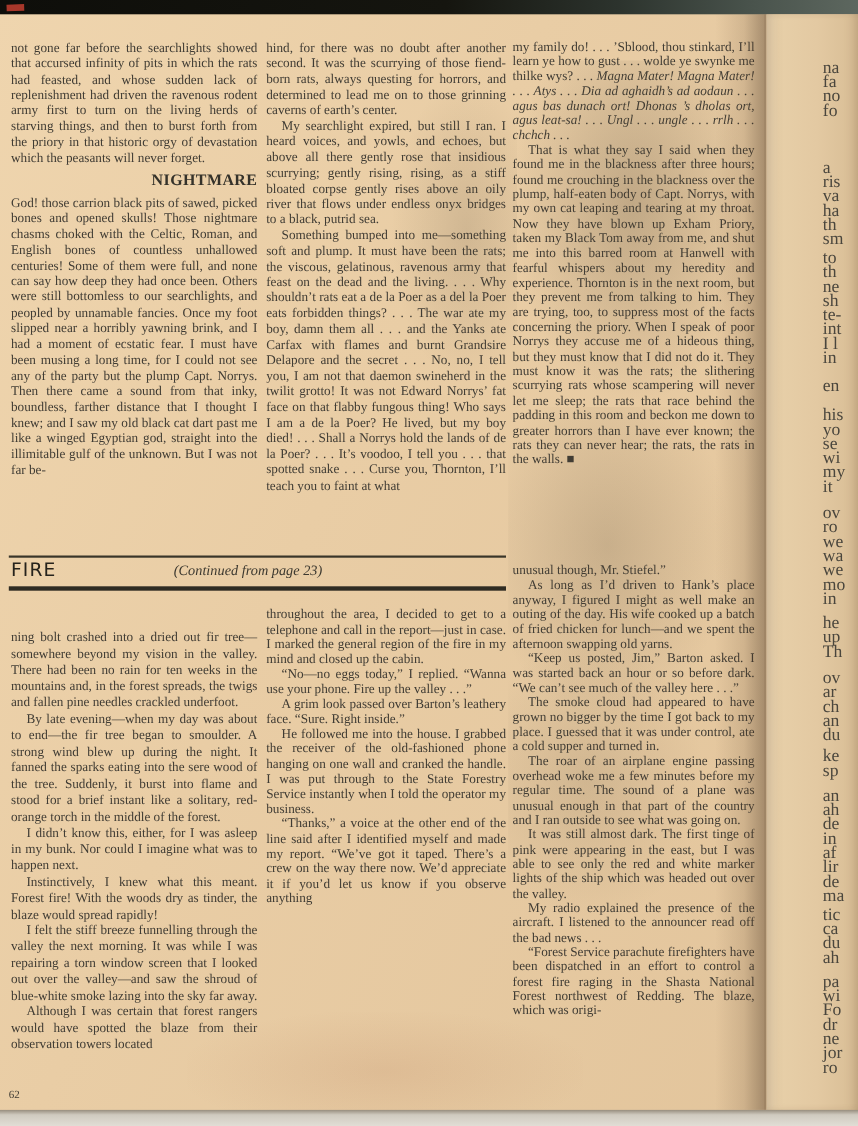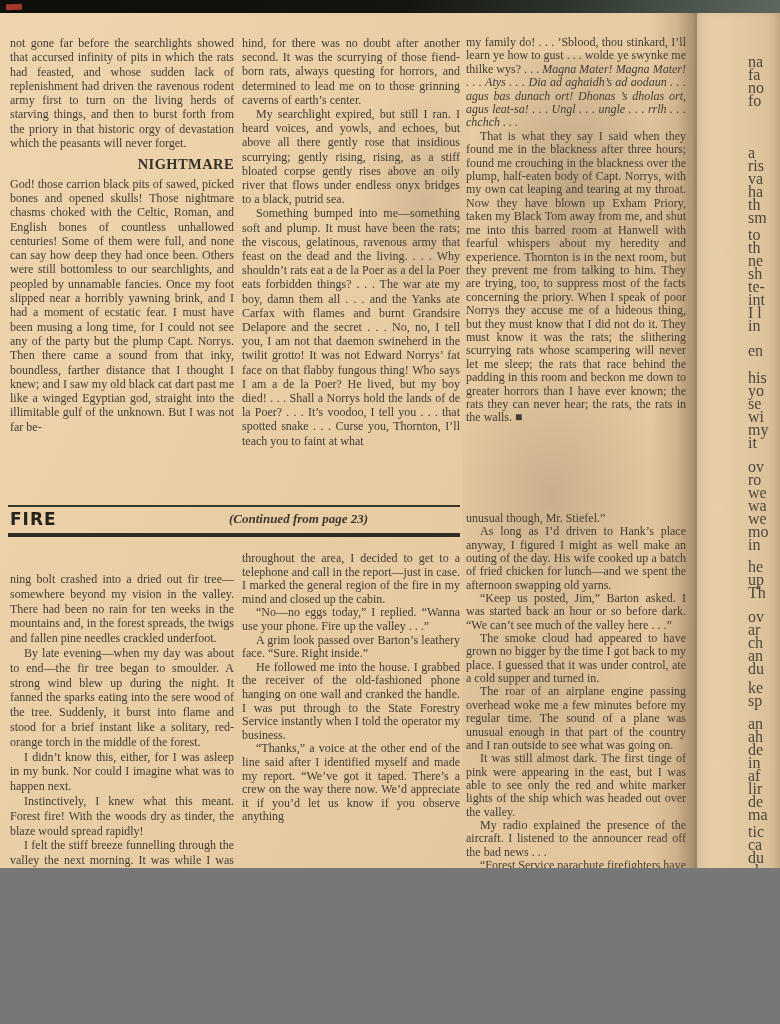--- a/index.html
+++ b/index.html
@@ -1,17 +1,17 @@
 <!DOCTYPE html>
 <html><head>
 <meta charset="utf-8">
 <style>
   html,body{margin:0;padding:0;background:#777;}
   .scan{
-    position:relative;width:780px;height:868px;overflow:hidden;
+    position:relative;width:780px;height:1024px;overflow:hidden;
     background:linear-gradient(115deg,#efd5ae 0%,#e9cda5 40%,#e2c49b 100%);
     font-family:"Liberation Serif", serif;
   }
   .topbar{position:absolute;left:0;top:0;width:780px;height:13px;
     background:linear-gradient(90deg,#0e0e0a 0%,#15150f 52%,#2c332d 72%,#4a544d 88%,#5d675f 100%);}
   .redmark{position:absolute;left:6px;top:4px;width:16px;height:6px;background:#a7372a;transform:rotate(-2deg);}
   .bottombar{position:absolute;left:0;top:1009px;width:780px;height:15px;
     background:linear-gradient(180deg,#978d7e 0%,#cfcabf 30%,#e2ded6 100%);}
   
   .gutter{position:absolute;left:650px;top:13px;width:44px;height:996px;
@@ -33,23 +33,23 @@
   #s2c2{left:242px;top:552px;width:218px;height:452px;line-height:13.6px;}
   #s2c3{left:466px;top:512px;width:220px;height:494px;line-height:13.35px;}
   .heading{display:block;text-align:right;font-weight:bold;font-size:14.5px;
     letter-spacing:.4px;margin:7px 0 5px 0;text-indent:0;color:#35322a;}
   .it{font-style:italic;}
   
   .rule-thin{position:absolute;left:8px;top:505px;width:452px;height:2px;background:#393529;}
   .rule-thick{position:absolute;left:8px;top:533px;width:452px;height:4px;background:#2f2c23;}
   .firerow{position:absolute;left:8px;top:508px;width:452px;height:24px;}
   .firetitle{position:absolute;left:2px;top:1px;font-family:"DejaVu Sans",sans-serif;
-    font-weight:700;font-size:17px;letter-spacing:1px;color:#26231c;}
-  .firecont{position:absolute;left:150px;top:3px;width:210px;text-align:right;
-    font-style:italic;font-size:13px;color:#3c382f;font-weight:bold;}
+    font-weight:400;font-size:17px;letter-spacing:1px;color:#26231c;}
+  .firecont{position:absolute;left:150px;top:3px;width:210px;text-align:left;
+    font-style:italic;font-size:13px;color:#3c382f;}
   .pagenum{position:absolute;left:8px;top:990px;font-size:10px;color:#3f3b33;}
   
   .smudge{position:absolute;pointer-events:none;}
   .sm1{left:468px;top:55px;width:205px;height:310px;
     background:radial-gradient(ellipse at 52% 42%,rgba(80,68,50,.26),rgba(80,68,50,0) 72%);}
   .sm2{left:355px;top:70px;width:115px;height:280px;
     background:radial-gradient(ellipse at 60% 50%,rgba(80,68,50,.16),rgba(80,68,50,0) 70%);}
   .sm3{left:462px;top:370px;width:200px;height:280px;
     background:radial-gradient(ellipse at 45% 45%,rgba(80,68,50,.2),rgba(80,68,50,0) 72%);}
   .sm4{left:462px;top:580px;width:180px;height:260px;

